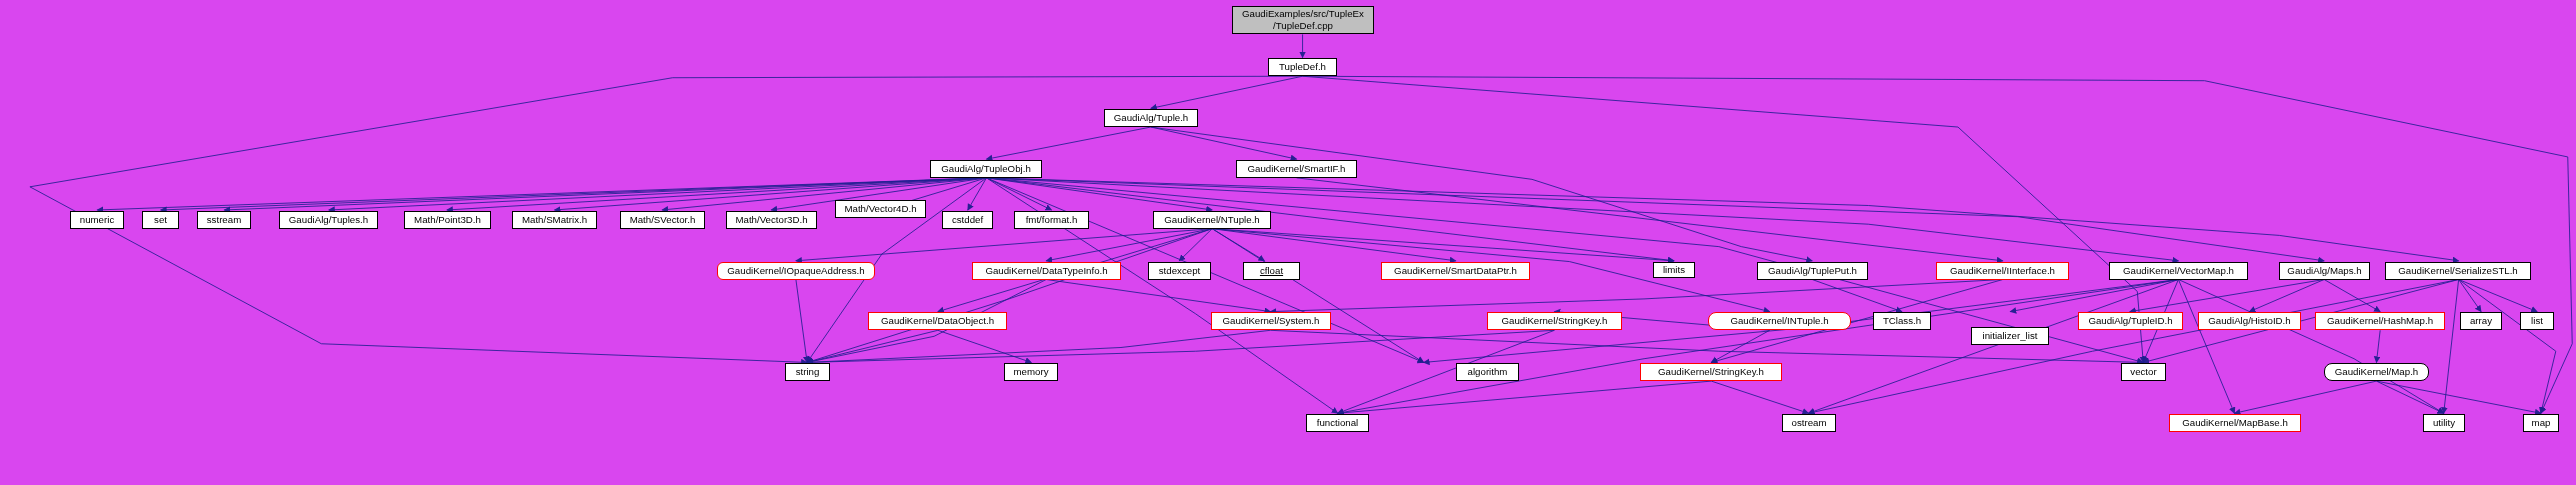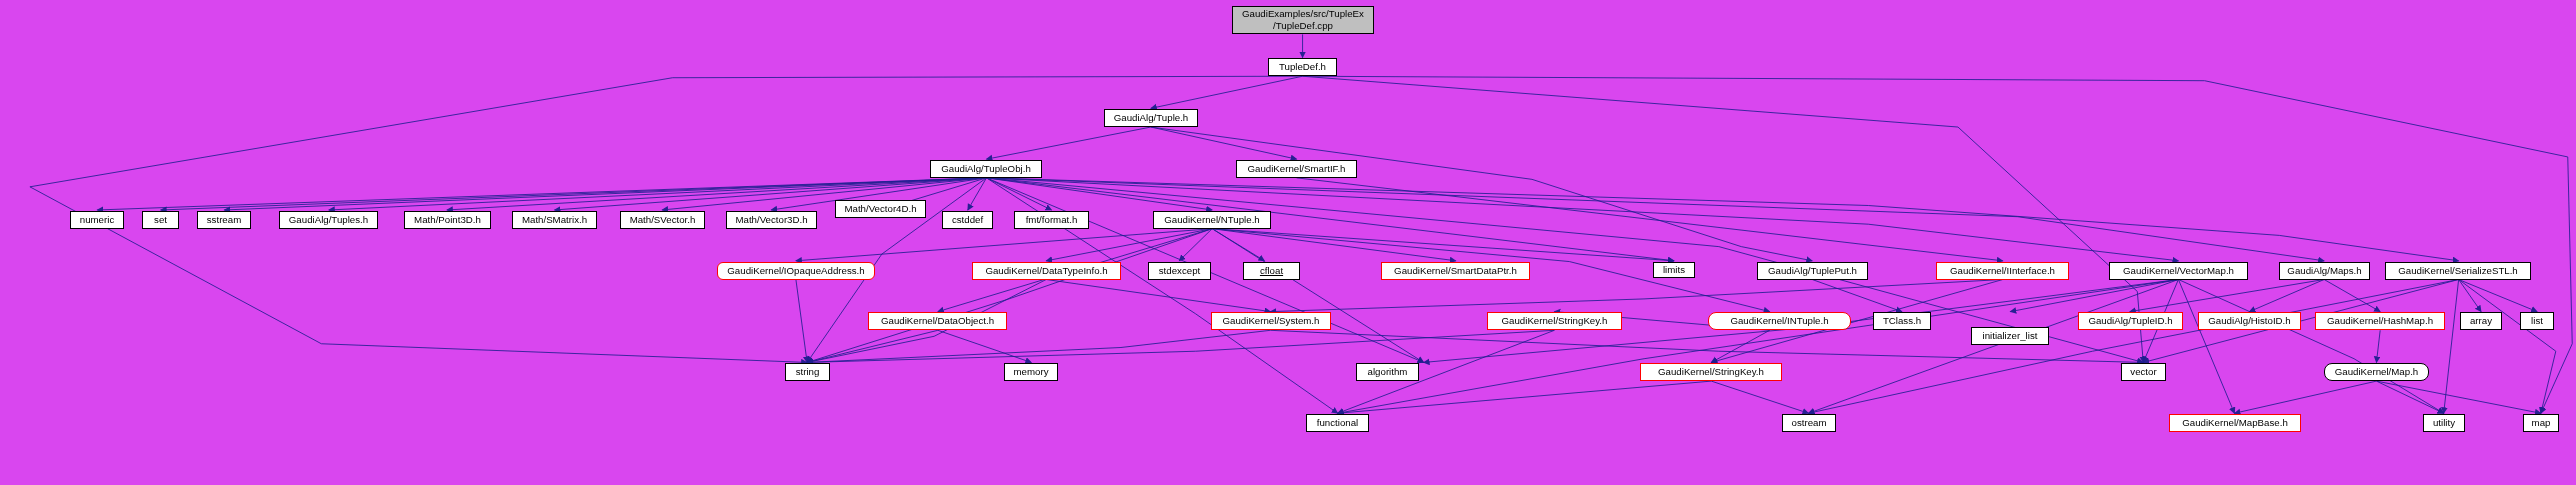--- a/index.html
+++ b/index.html
@@ -237,21 +237,21 @@
     </div>
     <div class="node " style="left: 2520px; top: 312px; width: 34px; height: 18px;">
       <div>list</div>
     </div>
     <div class="node " style="left: 785px; top: 363px; width: 45px; height: 18px;">
       <div>string</div>
     </div>
     <div class="node " style="left: 1004px; top: 363px; width: 54px; height: 18px;">
       <div>memory</div>
     </div>
-    <div class="node " style="left: 1356px; top: 363px; width: 63px; height: 18px;">
+    <div class="node " style="left: 1456px; top: 363px; width: 63px; height: 18px;">
       <div>algorithm</div>
     </div>
     <div class="node red" style="left: 1640px; top: 363px; width: 142px; height: 18px;">
       <div>GaudiKernel/StringKey.h</div>
     </div>
     <div class="node " style="left: 2121px; top: 363px; width: 45px; height: 18px;">
       <div>vector</div>
     </div>
     <div class="node " style="left: 2324px; top: 363px; width: 105px; height: 18px; border-radius: 8px;">
       <div>GaudiKernel/Map.h</div>

